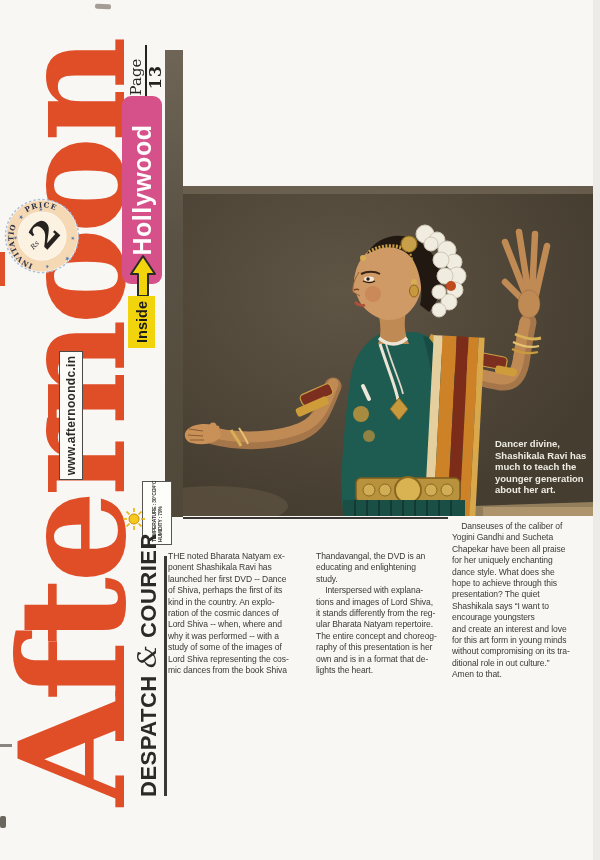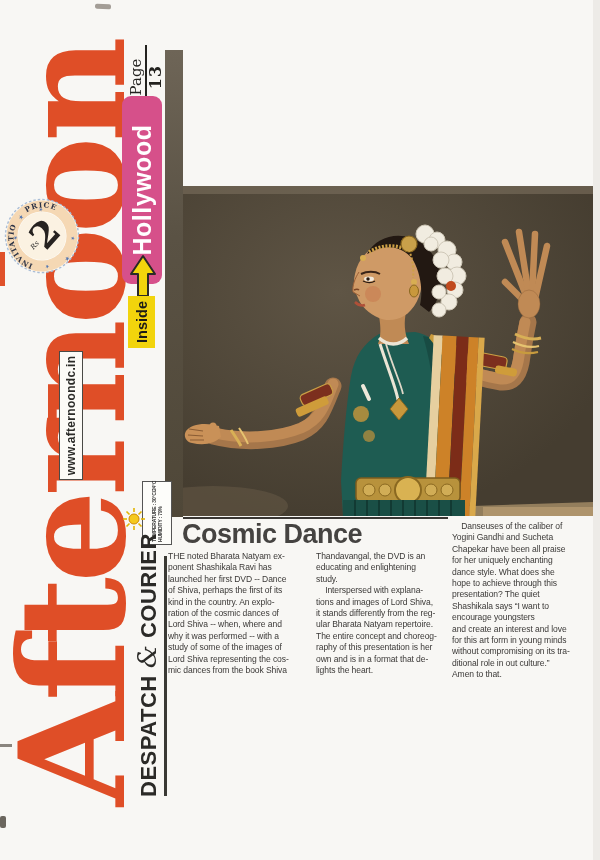--- a/index.html
+++ b/index.html
@@ -259,24 +259,28 @@
         <circle cx="268" cy="100" r="5" fill="#c04a1e"></circle>
 
         <path d="M186,66 C196,60 208,58 220,62" stroke="#cda045" stroke-width="3.5" stroke-dasharray="2 1.5" fill="none"></path>
         <circle cx="226" cy="58" r="8" fill="#c8a04a" stroke="#8a6820" stroke-width="1.2"></circle>
         <path d="M226,64 C230,74 231,84 230,92" stroke="#cda045" stroke-width="2" stroke-dasharray="2 2" fill="none"></path>
         <circle cx="180" cy="72" r="3" fill="#d8ae52"></circle>
         <circle cx="231" cy="96" r="3" fill="#d8ae52"></circle>
         <ellipse cx="231" cy="105" rx="4.5" ry="6" fill="#c8983c" stroke="#8a6820" stroke-width="1"></ellipse>
       </g>
     </svg>
+    <div class="caption">Dancer divine,
+Shashikala Ravi has
+much to teach the
+younger generation
+about her art.</div>
   </div>
 
   <div class="photo-rule"></div>
-  <div class="headline">Cosmic Dance</div>
   <div class="col col1">THE noted Bharata Natyam ex-
 ponent Shashikala Ravi has
 launched her first DVD -- Dance
 of Shiva, perhaps the first of its
 kind in the country. An explo-
 ration of the cosmic dances of
 Lord Shiva -- when, where and
 why it was performed -- with a
 study of some of the images of
 Lord Shiva representing the cos-

